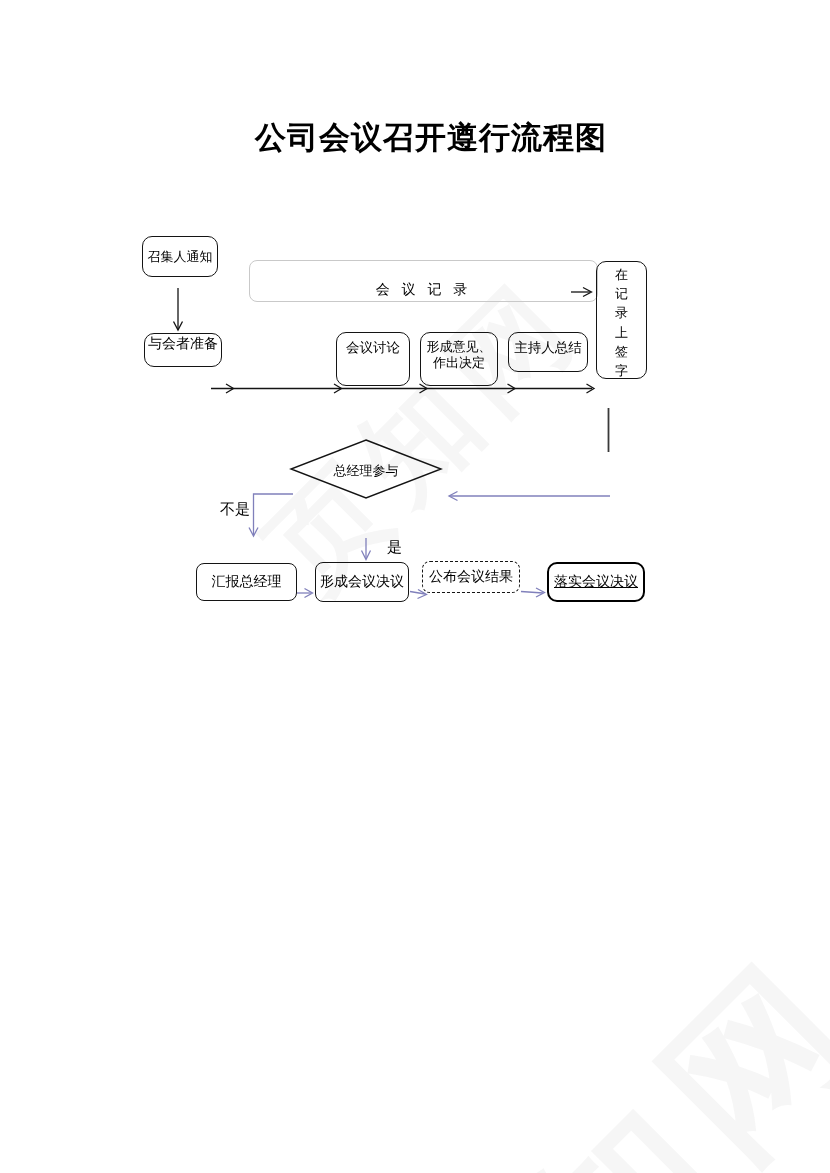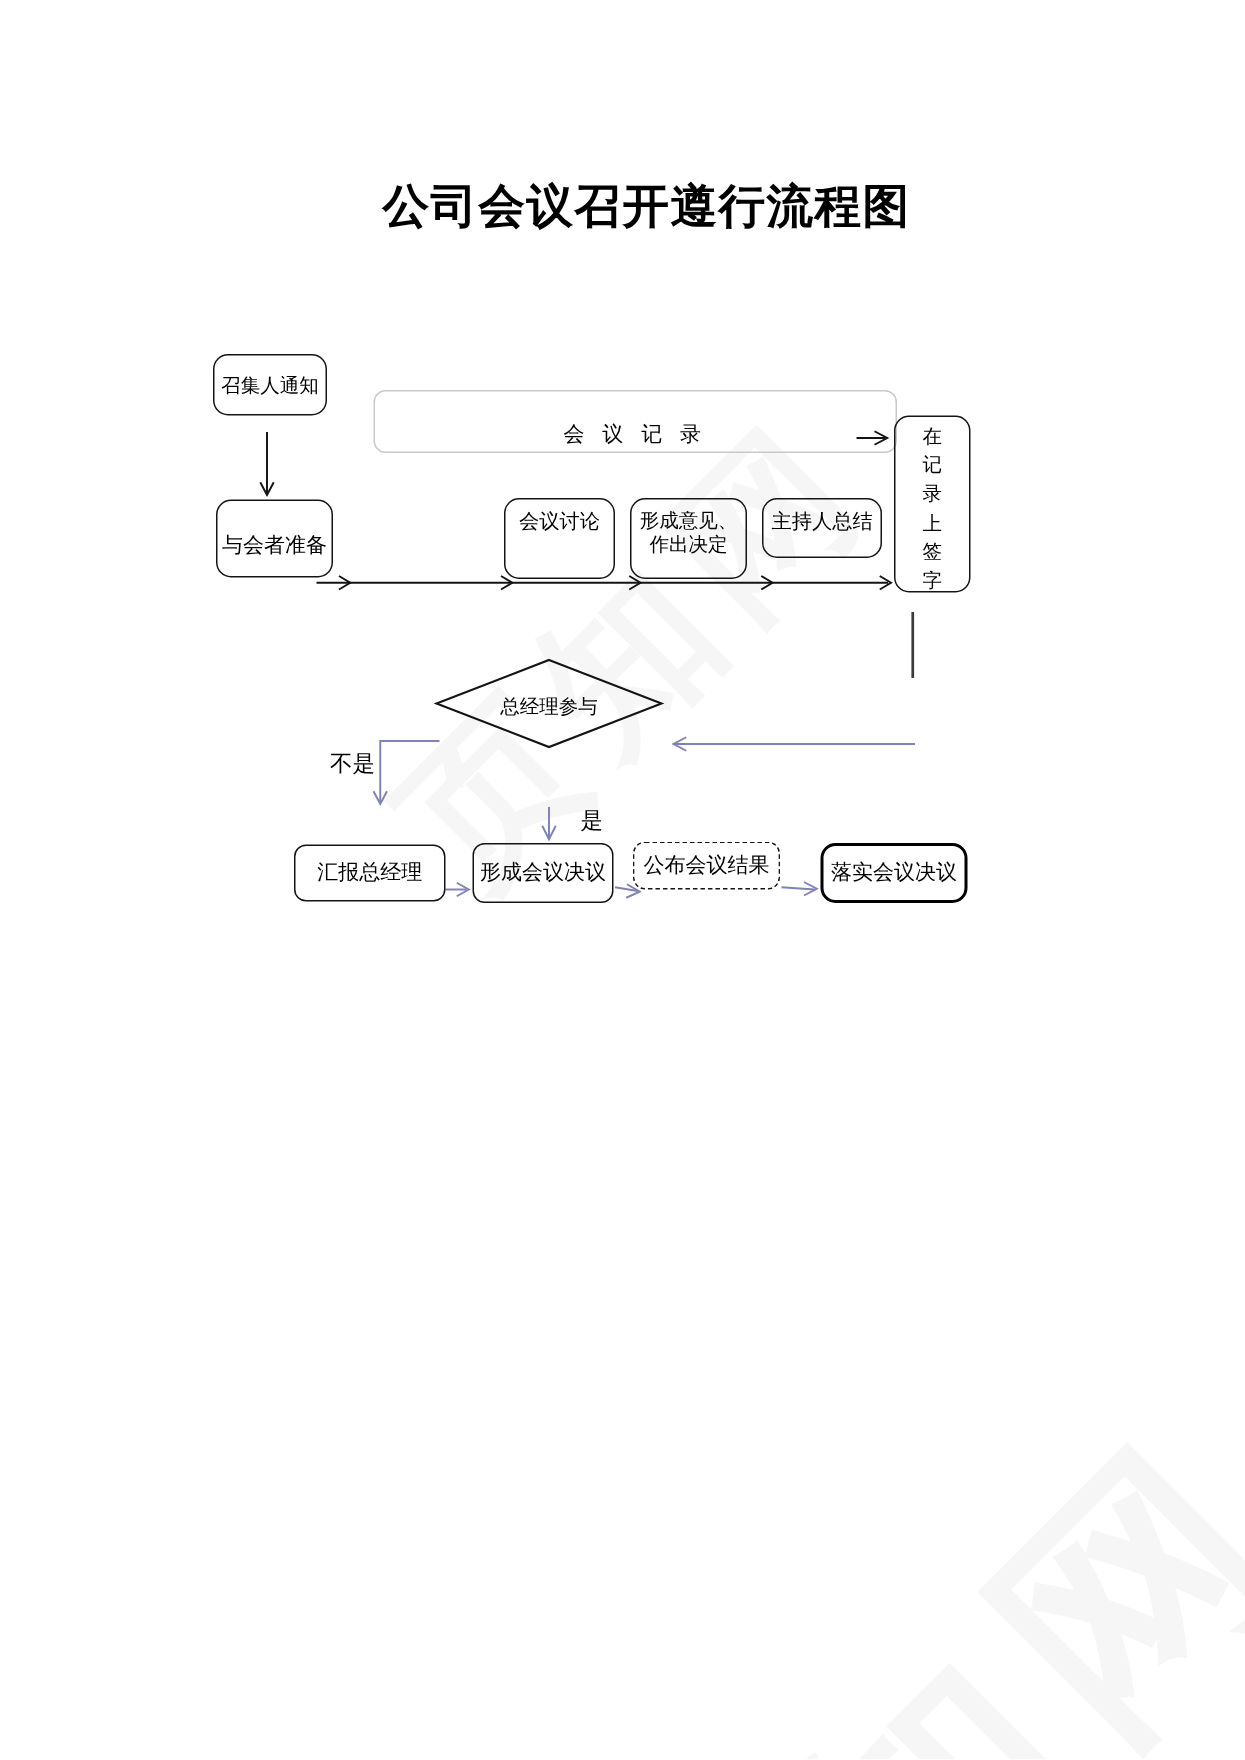--- a/index.html
+++ b/index.html
@@ -16,39 +16,39 @@
   .st-d{fill:none;stroke:var(--connector-dark,#3a3a3a);stroke-width:1.8px;}
   .st-p{fill:none;stroke:var(--connector-purple,#8080bb);stroke-width:1.3px;}
   .diamond{fill:none;stroke:var(--connector-black,#141414);stroke-width:1.4px;}
   .node{position:absolute;box-sizing:border-box;border:1.5px solid var(--connector-black,#141414);
         border-radius:10px;background:transparent;display:flex;justify-content:center;
         text-align:center;color:#000;}
   #n-notify{left:142px;top:236px;width:76px;height:41px;font-size:13px;align-items:center;}
   #n-minutes{left:249px;top:260px;width:349px;height:42px;font-size:14px;letter-spacing:4px;
              border:1.5px solid var(--minutes-border,#c9c9c9);border-radius:8px;
              align-items:flex-start;padding-top:20px;}
-  #n-prepare{left:144px;top:333px;width:78px;height:52px;font-size:14px;
-             align-items:flex-start;padding-top:21px;justify-content:center;}
+  #n-prepare{left:144px;top:333px;width:78px;height:34px;font-size:14px;
+             align-items:flex-start;padding-top:1px;justify-content:center;}
   #n-announce{left:230px;top:332px;width:101px;height:54px;font-size:14px;line-height:16.5px;
               align-items:flex-start;padding:3px 3px 0 3px;}
   #n-discuss{left:336px;top:332px;width:74px;height:54px;font-size:13.5px;
              align-items:flex-start;padding-top:6px;}
   #n-opinion{left:420px;top:332px;width:78px;height:54px;font-size:13px;line-height:16px;
              align-items:flex-start;padding:6px 2px 0 2px;}
   #n-host{left:508px;top:332px;width:80px;height:40px;font-size:13.5px;
           align-items:flex-start;padding-top:6px;}
-  #n-sign{left:596px;top:277px;width:51px;height:118px;font-size:13px;
+  #n-sign{left:596px;top:261px;width:51px;height:118px;font-size:13px;
           align-items:flex-start;padding-top:3px;}
   #n-sign span{display:block;width:14px;word-break:break-all;line-height:19.2px;text-align:center;}
   #n-report{left:196px;top:563px;width:101px;height:38px;font-size:14px;align-items:center;border-radius:8px;}
   #n-resolution{left:315px;top:562px;width:94px;height:40px;font-size:14px;align-items:center;border-radius:8px;}
   #n-publish{left:422px;top:561px;width:98px;height:32px;font-size:14px;align-items:center;
              border:1.5px dashed var(--connector-black,#141414);border-radius:8px;}
   #n-implement{left:547px;top:562px;width:98px;height:40px;font-size:14px;align-items:center;
-               border:2.6px solid #000;border-radius:10px;}
+               border:2.6px solid #000;border-radius:10px;text-decoration:underline;}
   .diamond-label{position:absolute;left:306px;top:462px;width:120px;text-align:center;font-size:13px;}
   .branch-label{position:absolute;font-size:15px;color:#000;}
   #lbl-no{left:220px;top:500px;text-align:center;}
   #lbl-yes{left:387px;top:538px;}
 </style>
 </head>
 <body>
 
 <div class="page">
 

